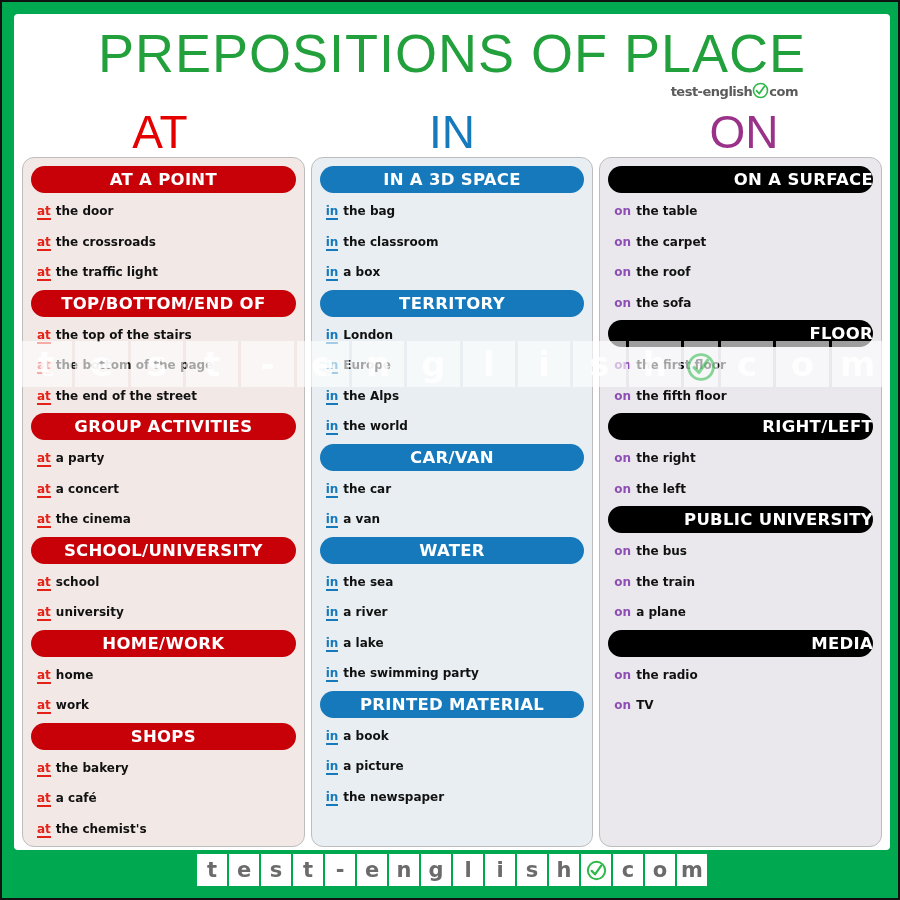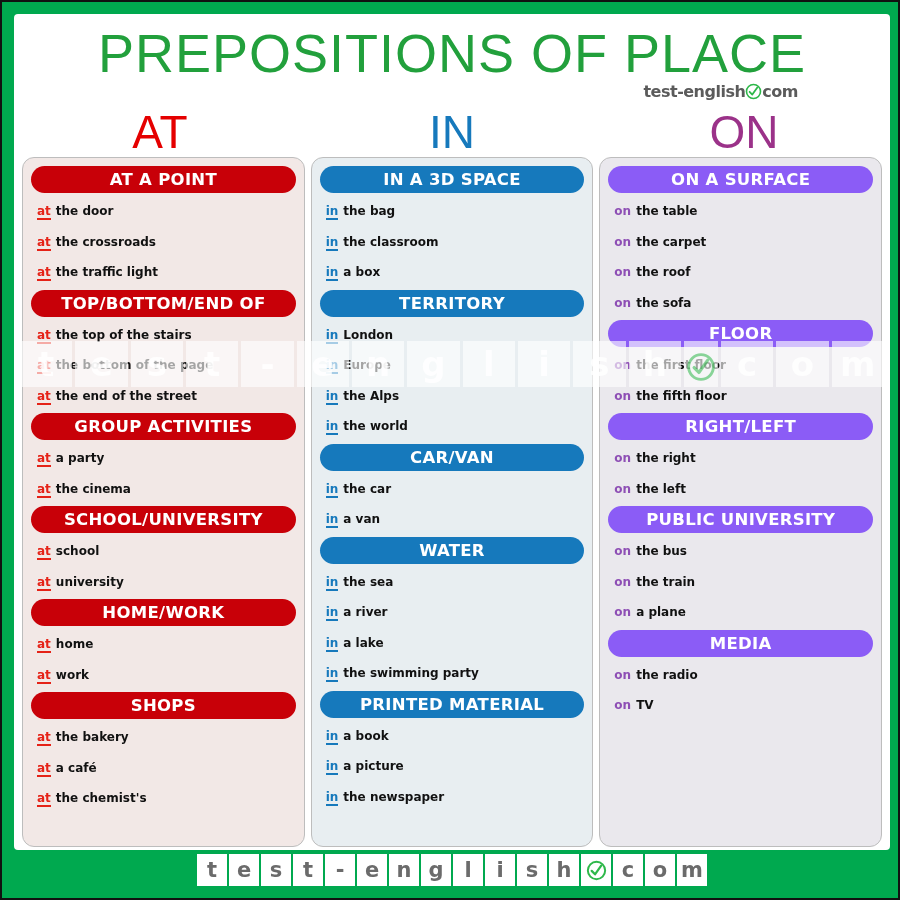--- a/index.html
+++ b/index.html
@@ -38,21 +38,21 @@
     color:#22a03c;
     white-space:nowrap;
   }
   .brand-head{
     position:absolute;
     left:0;top:68px;width:876px;
     text-align:right;
     padding-right:92px;
     box-sizing:border-box;
     font-family:"DejaVu Sans", sans-serif;
-    font-size:16px;
+    font-size:13px;
     font-weight:bold;
     color:#5b5b5b;
     letter-spacing:-0.5px;
     white-space:nowrap;
   }
   .brand-head .chk{
     display:inline-block;
     vertical-align:-3px;
     margin:0 0px;
   }
@@ -105,21 +105,21 @@
     font-weight:bold;
     font-size:16.5px;
     line-height:27px;
     height:27px;
     letter-spacing:0.3px;
     white-space:nowrap;
     overflow:hidden;
   }
   .at .sec-head{background:#c80008;}
   .in .sec-head{background:#1679bc;}
-  .on .sec-head{background:#8b5cf6;}
+  .on .sec-head{background:#000000;text-align:right;}
 
   .item{
     padding-left:14px;
     font-family:"DejaVu Sans", sans-serif;
     font-size:12px;
     line-height:30.5px;
     height:30.5px;
     color:#111111;
     font-weight:bold;
     white-space:nowrap;
@@ -223,20 +223,21 @@
           <div class="sec-head">AT A POINT</div>
           <div class="item"><span class="pre">at</span><span>the door</span></div>
           <div class="item"><span class="pre">at</span><span>the crossroads</span></div>
           <div class="item"><span class="pre">at</span><span>the traffic light</span></div>
           <div class="sec-head">TOP/BOTTOM/END OF</div>
           <div class="item"><span class="pre">at</span><span>the top  of the stairs</span></div>
           <div class="item"><span class="pre">at</span><span>the bottom of the page</span></div>
           <div class="item"><span class="pre">at</span><span>the end of the street</span></div>
           <div class="sec-head">GROUP ACTIVITIES</div>
           <div class="item"><span class="pre">at</span><span>a party</span></div>
+          <div class="item"><span class="pre">at</span><span>a concert</span></div>
           <div class="item"><span class="pre">at</span><span>the cinema</span></div>
           <div class="sec-head">SCHOOL/UNIVERSITY</div>
           <div class="item"><span class="pre">at</span><span>school</span></div>
           <div class="item"><span class="pre">at</span><span>university</span></div>
           <div class="sec-head">HOME/WORK</div>
           <div class="item"><span class="pre">at</span><span>home</span></div>
           <div class="item"><span class="pre">at</span><span>work</span></div>
           <div class="sec-head">SHOPS</div>
           <div class="item"><span class="pre">at</span><span>the bakery</span></div>
           <div class="item"><span class="pre">at</span><span>a café</span></div>

